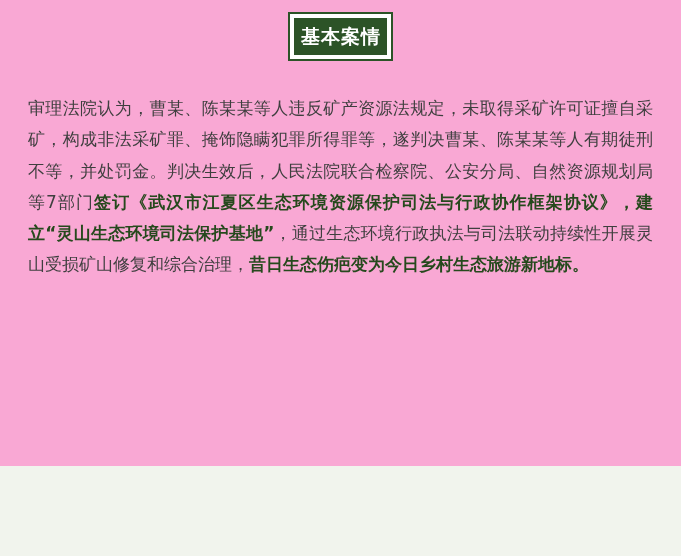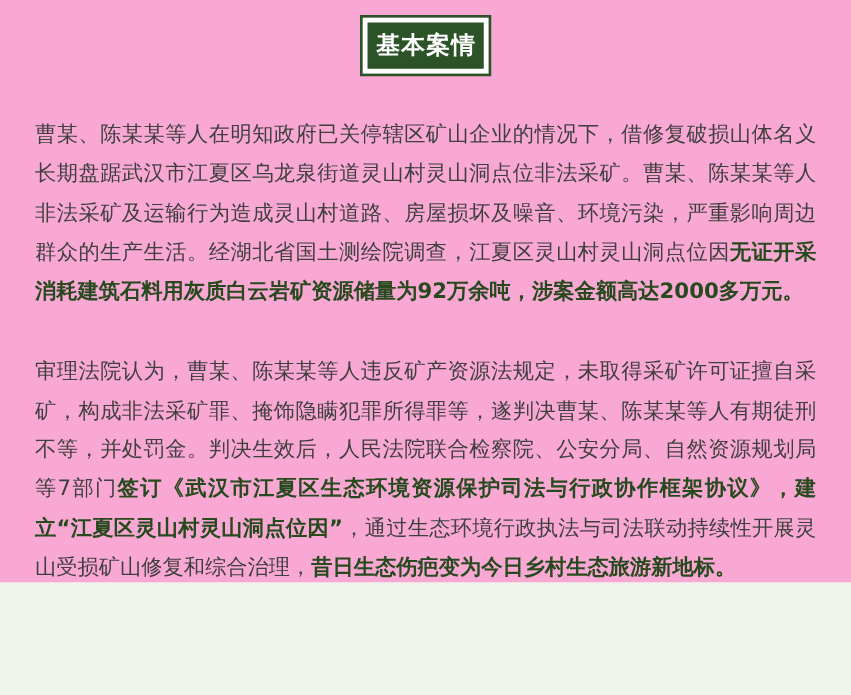--- a/index.html
+++ b/index.html
@@ -55,22 +55,19 @@
 </style>
 </head>
 <body>
 
 <div class="page">
 
   <div class="badge-row">
     <div class="badge">基本案情</div>
   </div>
 
-  <p class="para">
-    <span class="seg">曹某、陈某某等人在明知政府已关停辖区矿山企业的情况下，借修复破损山体名义长期盘踞武汉市江夏区乌龙泉街道灵山村灵山洞点位非法采矿。曹某、陈某某等人非法采矿及运输行为造成灵山村道路、房屋损坏及噪音、环境污染，严重影响周边群众的生产生活。经湖北省国土测绘院调查，江夏区灵山村灵山洞点位因</span><span class="seg-bold">无证开采消耗建筑石料用灰质白云岩矿资源储量为92万余吨，涉案金额高达2000多万元。</span>
-  </p>
 
 
   <p class="para">
-    <span class="seg">审理法院认为，曹某、陈某某等人违反矿产资源法规定，未取得采矿许可证擅自采矿，构成非法采矿罪、掩饰隐瞒犯罪所得罪等，遂判决曹某、陈某某等人有期徒刑不等，并处罚金。判决生效后，人民法院联合检察院、公安分局、自然资源规划局等7部门</span><span class="seg-bold">签订《武汉市江夏区生态环境资源保护司法与行政协作框架协议》，建立“江夏区灵山村灵山洞点位因”</span><span class="seg">，通过生态环境行政执法与司法联动持续性开展灵山受损矿山修复和综合治理，</span><span class="seg-bold">昔日生态伤疤变为今日乡村生态旅游新地标。</span>
+    <span class="seg">审理法院认为，曹某、陈某某等人违反矿产资源法规定，未取得采矿许可证擅自采矿，构成非法采矿罪、掩饰隐瞒犯罪所得罪等，遂判决曹某、陈某某等人有期徒刑不等，并处罚金。判决生效后，人民法院联合检察院、公安分局、自然资源规划局等7部门</span><span class="seg-bold">签订《武汉市江夏区生态环境资源保护司法与行政协作框架协议》，建立“灵山生态环境司法保护基地”</span><span class="seg">，通过生态环境行政执法与司法联动持续性开展灵山受损矿山修复和综合治理，</span><span class="seg-bold">昔日生态伤疤变为今日乡村生态旅游新地标。</span>
   </p>
 
 </div>
 
 </body></html>

